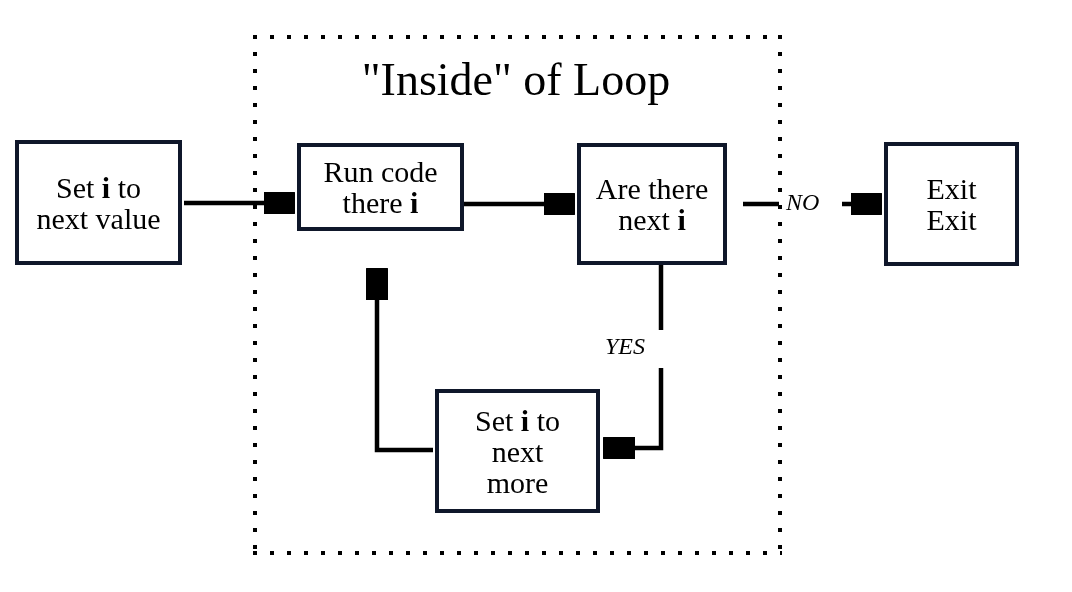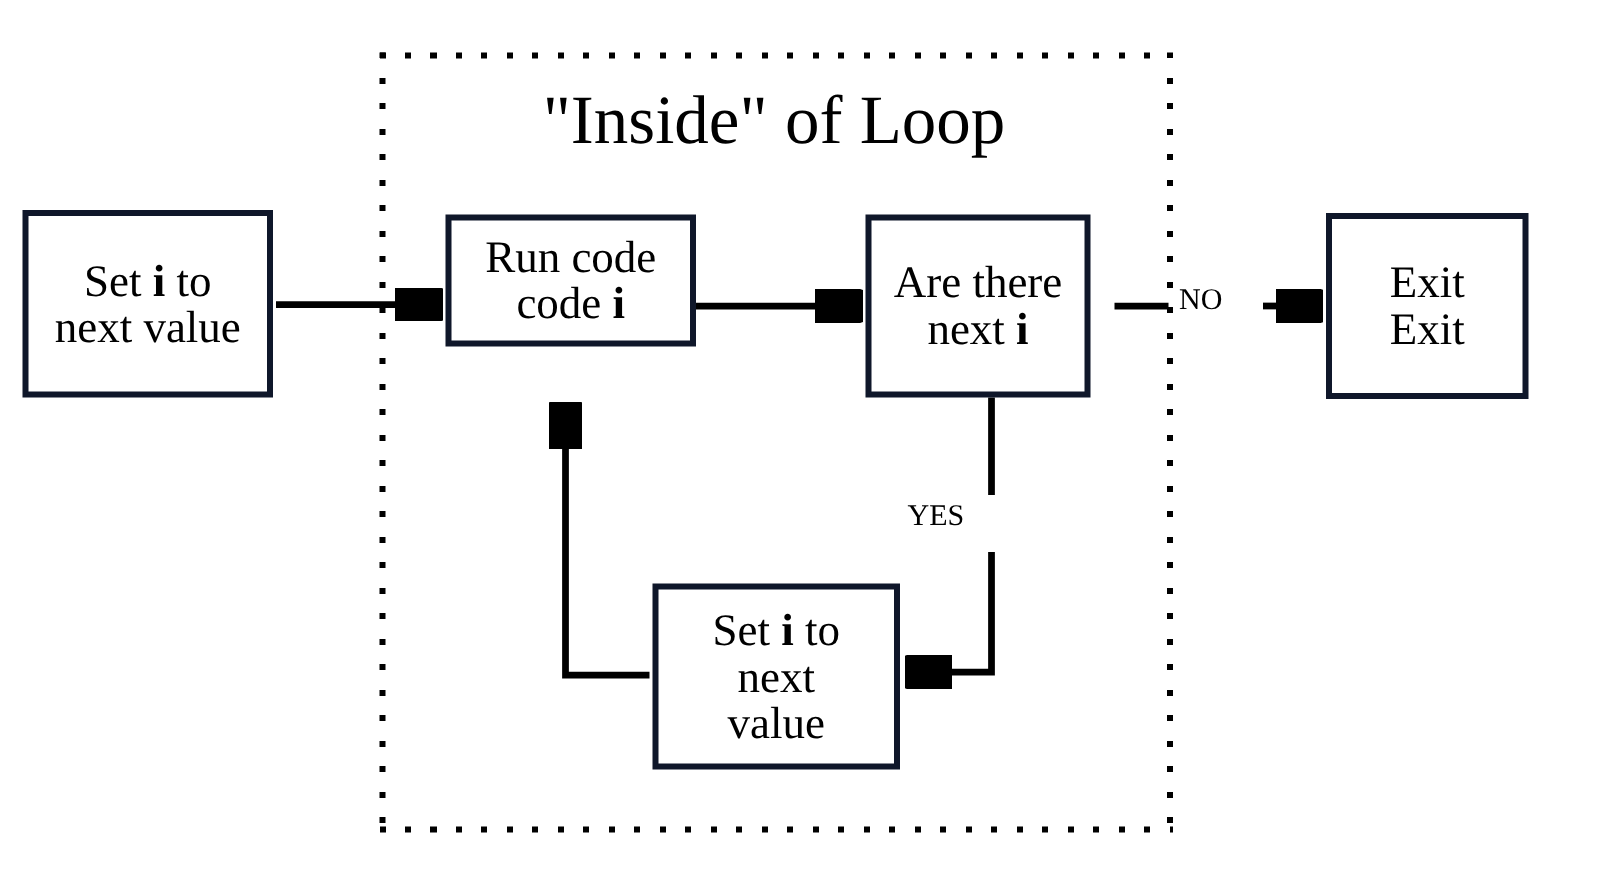--- a/index.html
+++ b/index.html
@@ -44,23 +44,24 @@
     left: 253px;
     top: 56px;
     width: 526px;
     text-align: center;
     font-size: 46px;
     line-height: 1.05;
     white-space: nowrap;
   }
   .edge-label {
     position: absolute;
-    font-size: 20px;
+    font-size: 24px;
     line-height: 1;
     white-space: nowrap;
+    font-style: italic;
   }
   .edge-label.no  { left: 786px; top: 190px; }
   .edge-label.yes { left: 605px; top: 334px; }
   .dot-h {
     position: absolute;
     height: 4px;
     background: repeating-linear-gradient(90deg, #000 0 4px, transparent 4px 17px);
   }
   .dot-v {
     position: absolute;
@@ -102,21 +103,21 @@
   <div class="node" style="left:15px; top:140px; width:167px; height:125px;">
     <div>
       <span>Set </span><b>i</b><span> to</span><br>
       <span>next value</span>
     </div>
   </div>
 
   <div class="node" style="left:297px; top:143px; width:167px; height:88px;">
     <div>
       <span>Run code</span><br>
-      <span>code </span><b>i</b>
+      <span>there </span><b>i</b>
     </div>
   </div>
 
   <div class="node" style="left:577px; top:143px; width:150px; height:122px;">
     <div>
       <span>Are there</span><br>
       <span>next </span><b>i</b><br>
     </div>
   </div>
 
@@ -124,20 +125,20 @@
     <div>
       <span>Exit</span><br>
       <span>Exit</span>
     </div>
   </div>
 
   <div class="node" style="left:435px; top:389px; width:165px; height:124px;">
     <div>
       <span>Set </span><b>i</b><span> to</span><br>
       <span>next</span><br>
-      <span>value</span>
+      <span>more</span>
     </div>
   </div>
 
   <div class="edge-label no">NO</div>
   <div class="edge-label yes">YES</div>
 
 </div>
 
 </body></html>

